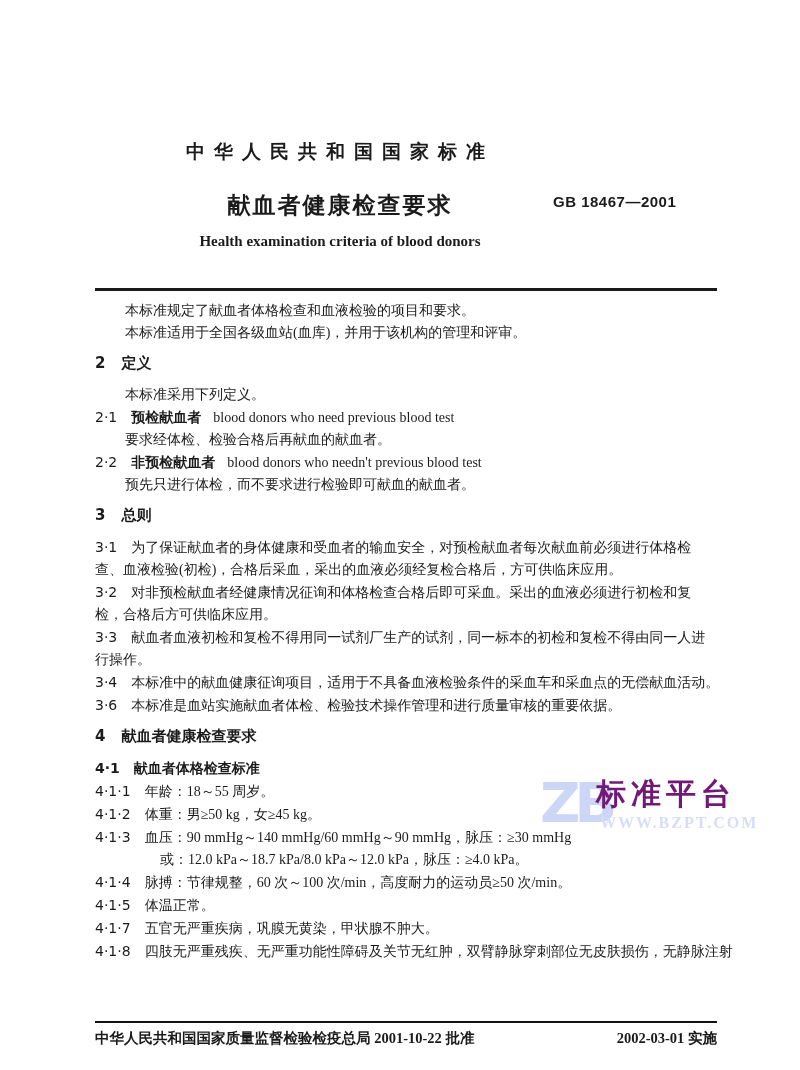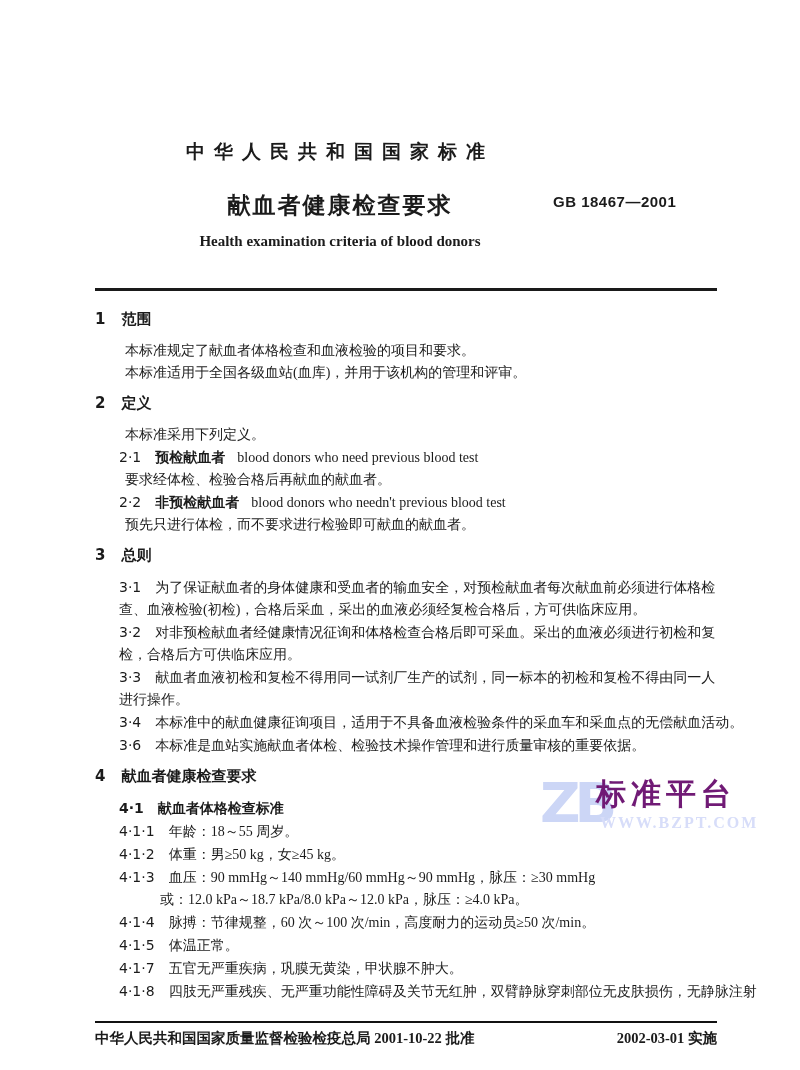--- a/index.html
+++ b/index.html
@@ -54,21 +54,21 @@
     margin-right: 14px;
   }
   p { margin: 0; }
   .ind { padding-left: 30px; }
   .def { padding-left: 30px; }
   .cont { padding-left: 65px; }
   .term { font-weight: bold; }
   .en { margin-left: 12px; }
   .sub { font-weight: bold; }
   .nw { white-space: nowrap; }
-  .clause { text-align: left; margin-left: 24px; }
+  .clause { text-align: left; }
 
   
   .watermark { position: absolute; left: 540px; top: 768px; width: 225px; height: 80px; z-index: 0; }
   .wm-logo {
     position: absolute; left: 0; top: 0;
     font-family: "DejaVu Sans", sans-serif;
     font-size: 56px; font-weight: bold; letter-spacing: -6px;
     color: #ccd6f6; line-height: 70px;
   }
   .wm-name {
@@ -105,21 +105,20 @@
   </div>
 
   <div class="std-label">中华人民共和国国家标准</div>
   <div class="doc-title">献血者健康检查要求</div>
   <div class="std-number">GB 18467—2001</div>
   <div class="title-en">Health examination criteria of blood donors</div>
   <div class="top-rule"></div>
 
   <main class="content">
 
-    <div class="sec"><span class="cnum">1</span><span>范围</span></div>
     <p class="ind nw">本标准规定了献血者体格检查和血液检验的项目和要求。</p>
     <p class="ind nw">本标准适用于全国各级血站(血库)，并用于该机构的管理和评审。</p>
 
     <div class="sec"><span class="cnum">2</span><span>定义</span></div>
     <p class="ind nw">本标准采用下列定义。</p>
     <p class="clause nw"><span class="cnum">2·1</span><span class="term">预检献血者</span><span class="en">blood donors who need previous blood test</span></p>
     <p class="def nw">要求经体检、检验合格后再献血的献血者。</p>
     <p class="clause nw"><span class="cnum">2·2</span><span class="term">非预检献血者</span><span class="en">blood donors who needn't previous blood test</span></p>
     <p class="def nw">预先只进行体检，而不要求进行检验即可献血的献血者。</p>
 

